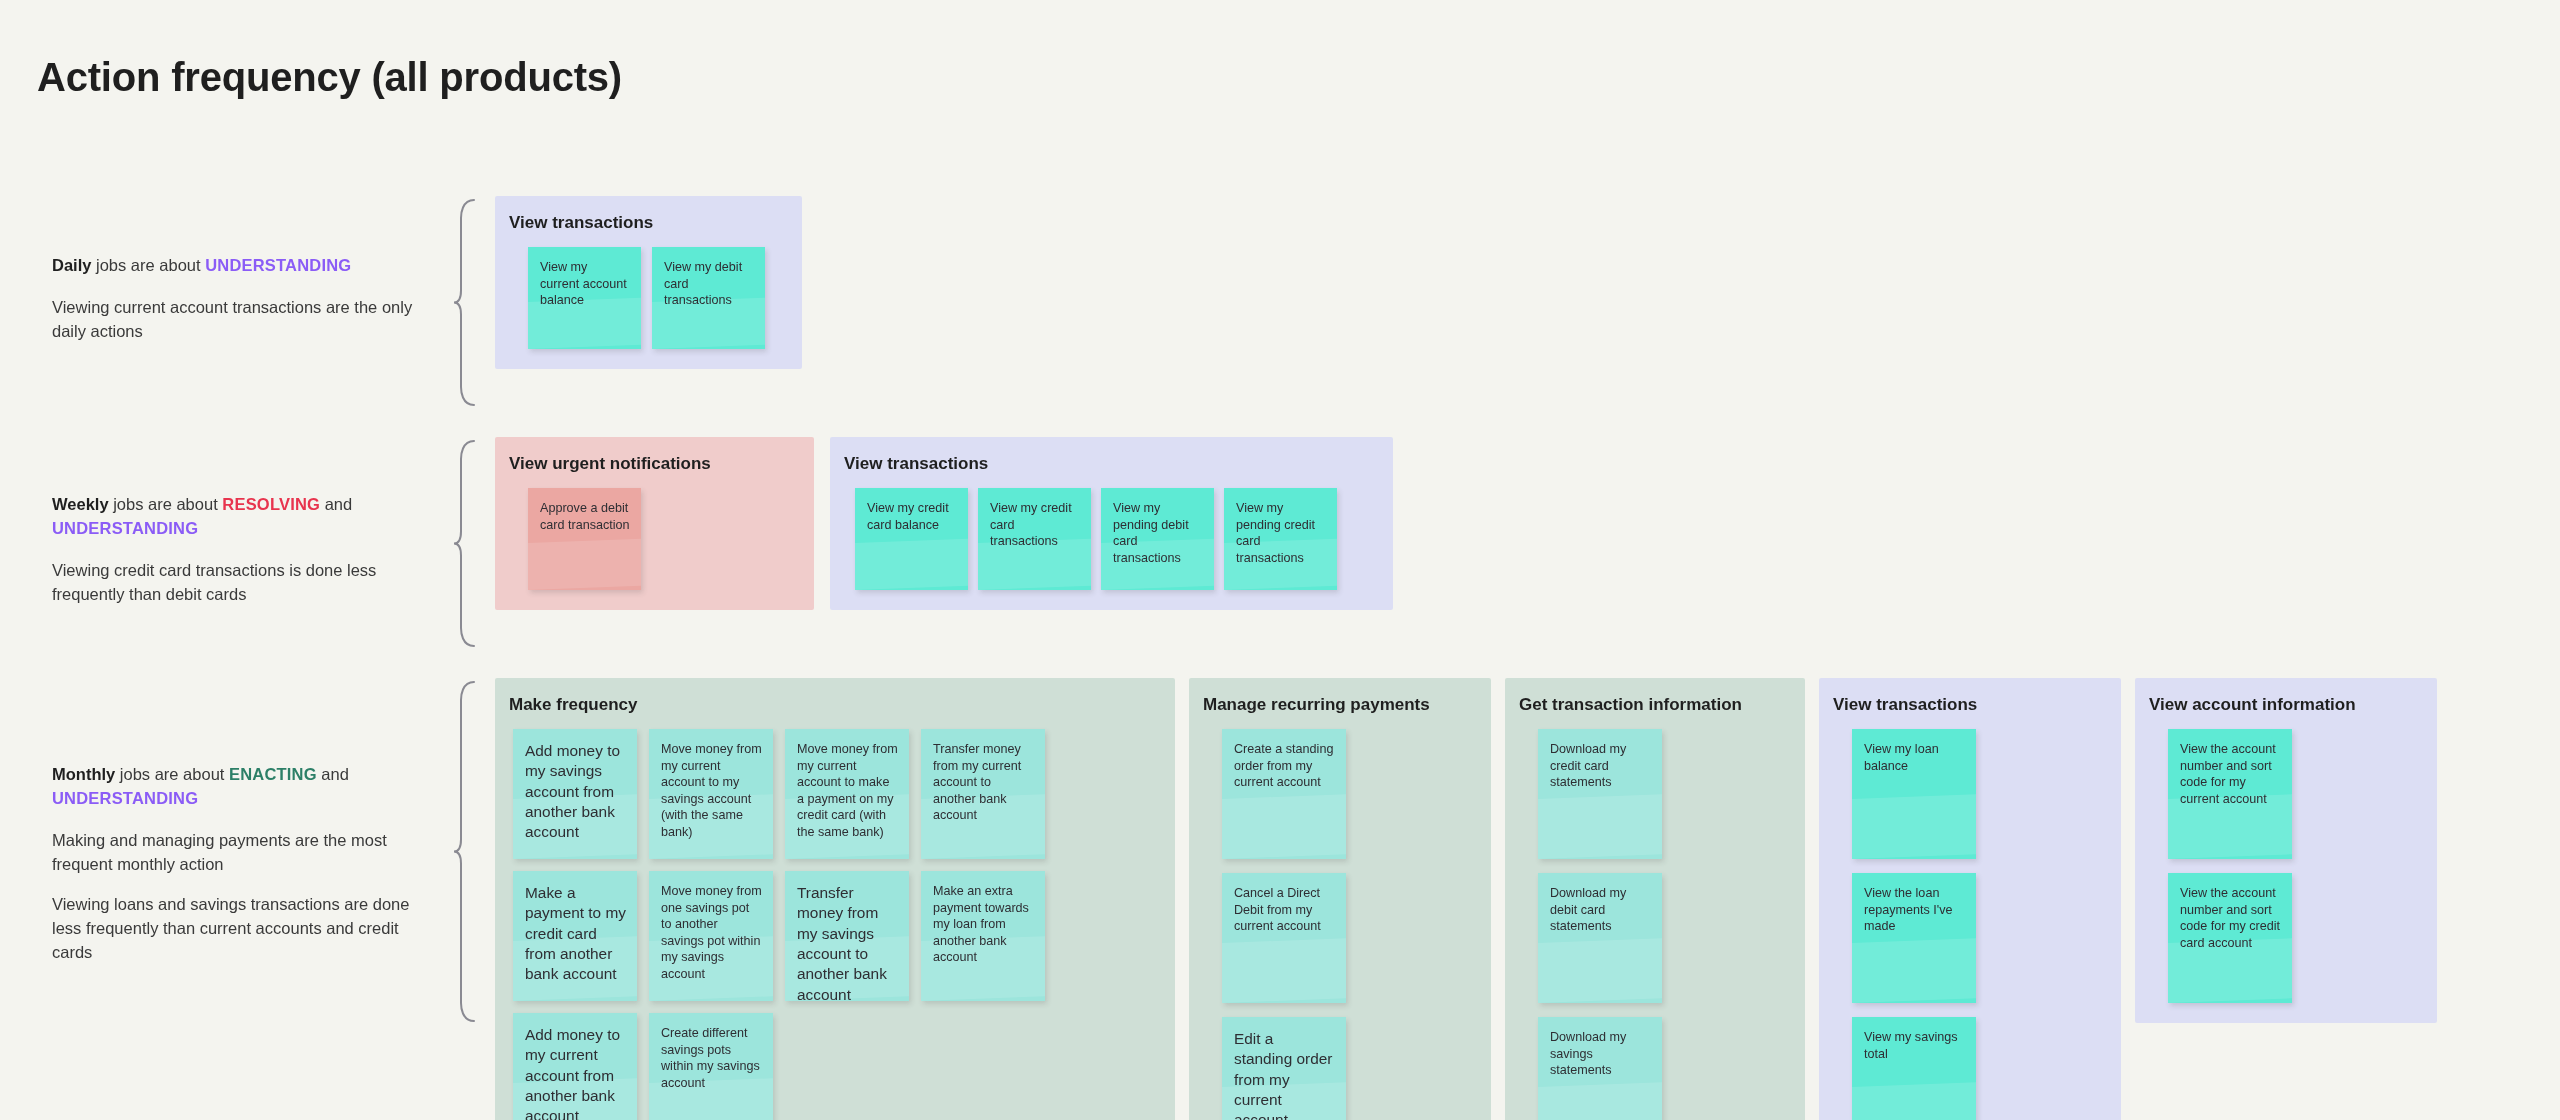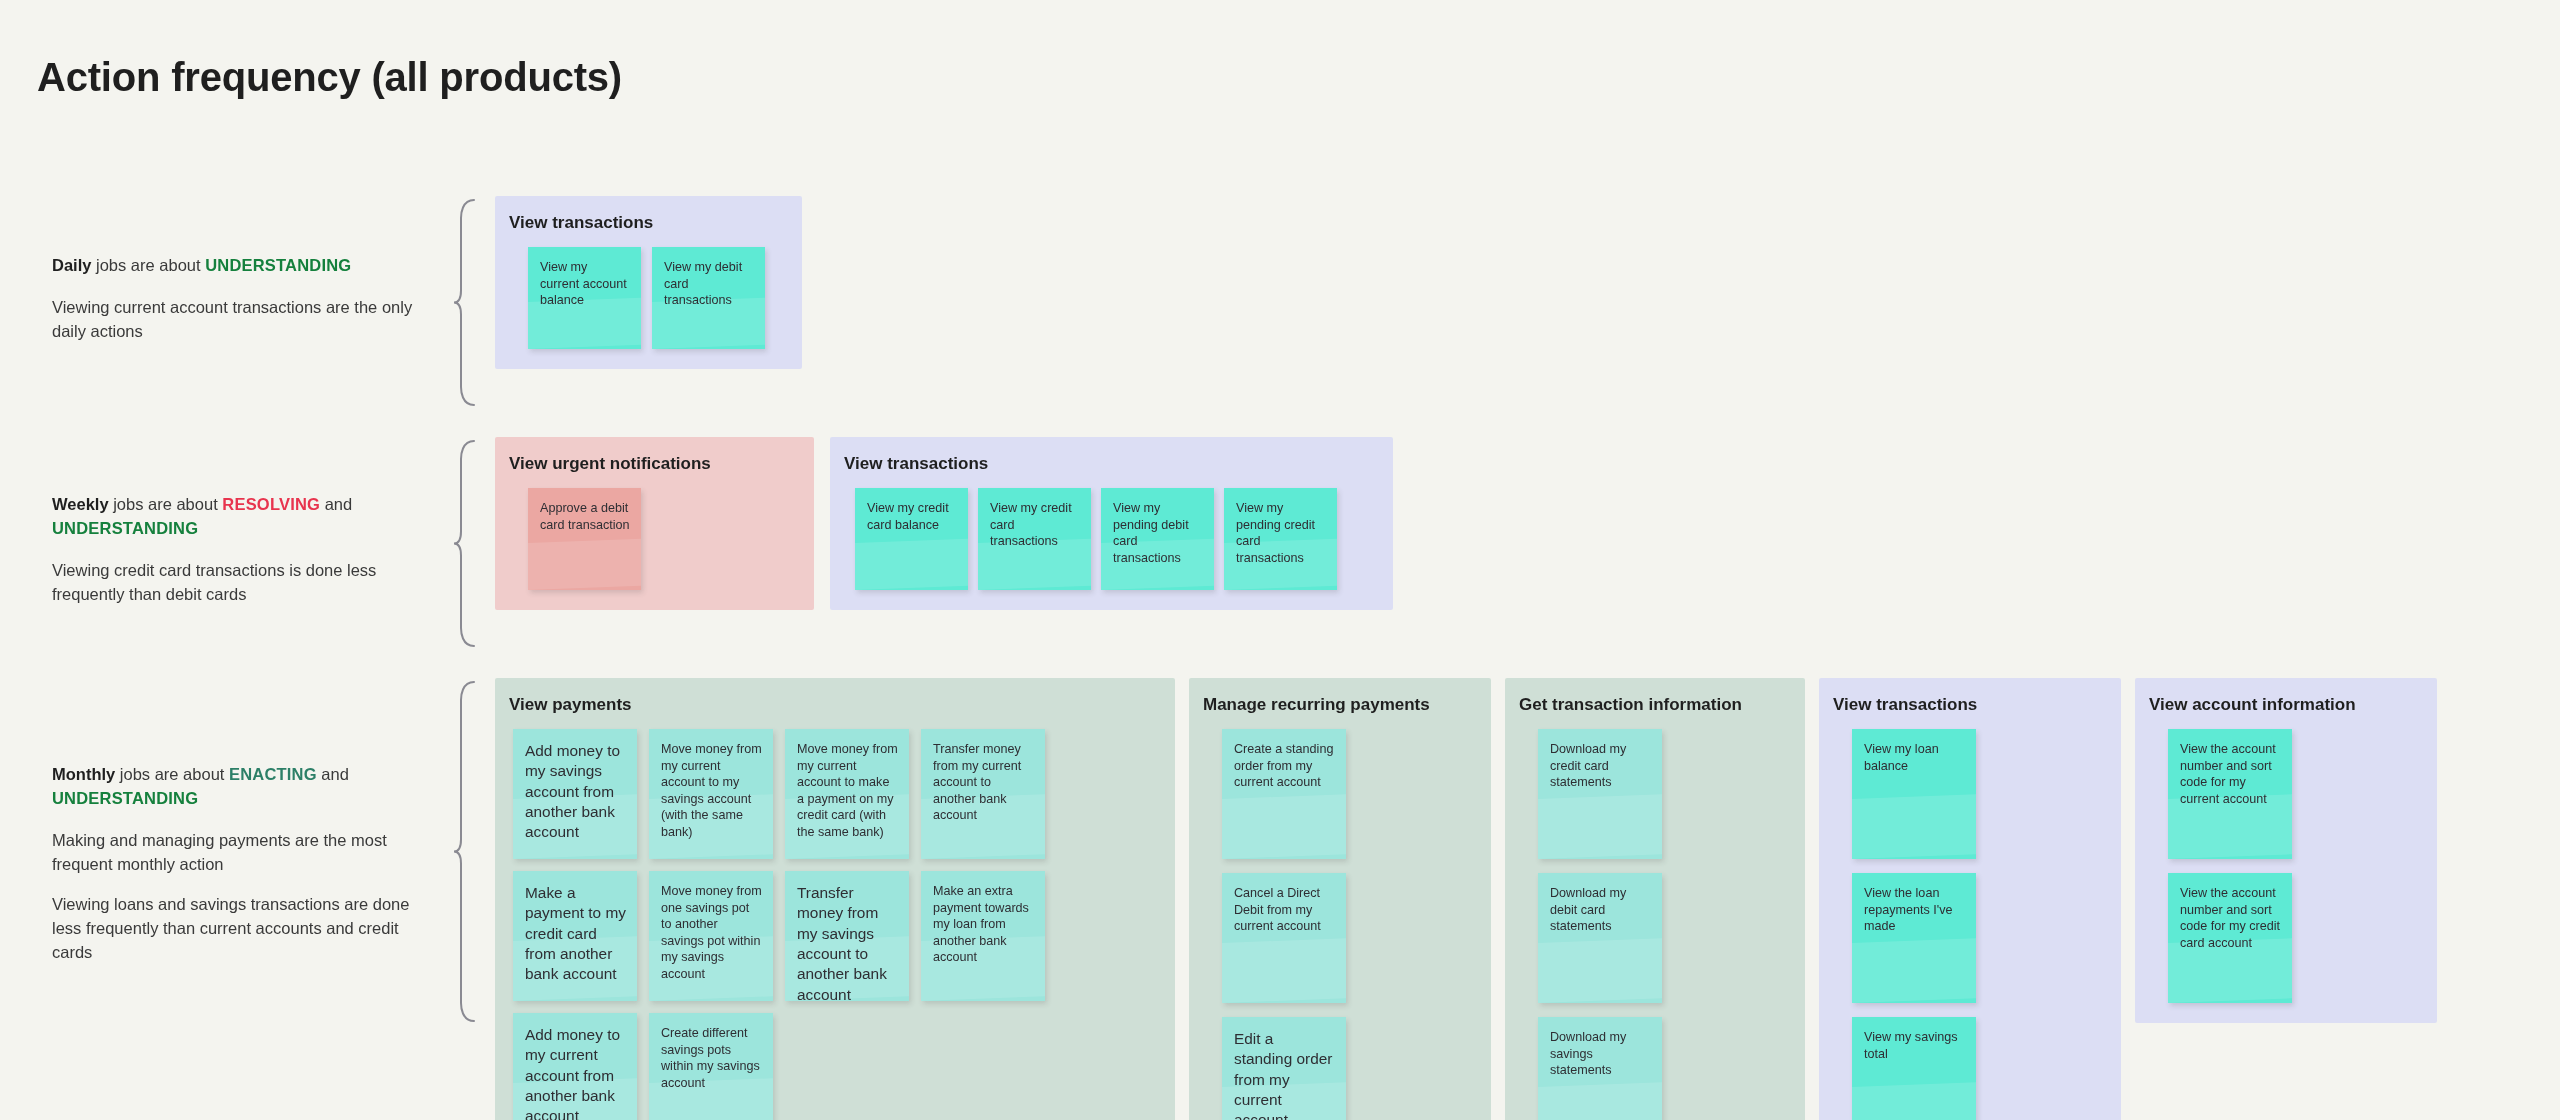--- a/index.html
+++ b/index.html
@@ -44,21 +44,21 @@
     width: 380px;
     font-size: 16.5px;
     line-height: 1.45;
     color: #3a3a3a;
   }
   .note-head { margin-bottom: 18px; }
   .note-head .freq { font-weight: bold; color: #1f1f1f; }
   .note-body { margin-bottom: 16px; }
   .note-body:last-child { margin-bottom: 0; }
 
-  .kw-understanding { font-weight: bold; color: #15803d; letter-spacing: 0.2px; text-align: right; }
+  .kw-understanding { font-weight: bold; color: #8b5cf6; letter-spacing: 0.2px; text-align: right; }
   .kw-resolving     { font-weight: bold; color: #e8344e; letter-spacing: 0.2px; }
   .kw-enacting      { font-weight: bold; color: #2c7f67; letter-spacing: 0.2px; }
 
   
   .brace {
     position: absolute;
     left: 452px;
     width: 26px;
     pointer-events: none;
   }
@@ -238,21 +238,21 @@
         <p class="note-body">Making and managing payments are the most frequent monthly action</p>
         <p class="note-body">Viewing loans and savings transactions are done less frequently than current accounts and credit cards</p>
       </div>
       <div class="brace">
         <svg viewBox="0 0 26 347" preserveAspectRatio="none" xmlns="http://www.w3.org/2000/svg">
           <path d="M 22 4 C 10 4, 9 18, 9 22 L 9 161.5 C 9 169.5, 6 173.5, 2 173.5 C 6 173.5, 9 177.5, 9 185.5 L 9 325 C 9 329, 10 343, 22 343" fill="none" stroke="#8a8a92" stroke-width="2" stroke-linecap="round"></path>
         </svg>
       </div>
       <div class="groups">
         <div class="group sage" id="grp-make-payments">
-          <div class="group-title">View payments</div>
+          <div class="group-title">Make frequency</div>
           <div class="group-body">
             <div class="card teal lg">
               <span class="card-text">Add money to my savings account from another bank account</span>
             </div>
             <div class="card teal sm">
               <span class="card-text">Move money from my current account to my savings account (with the same bank)</span>
             </div>
             <div class="card teal sm">
               <span class="card-text">Move money from my current account to make a payment on my credit card (with the same bank)</span>
             </div>

